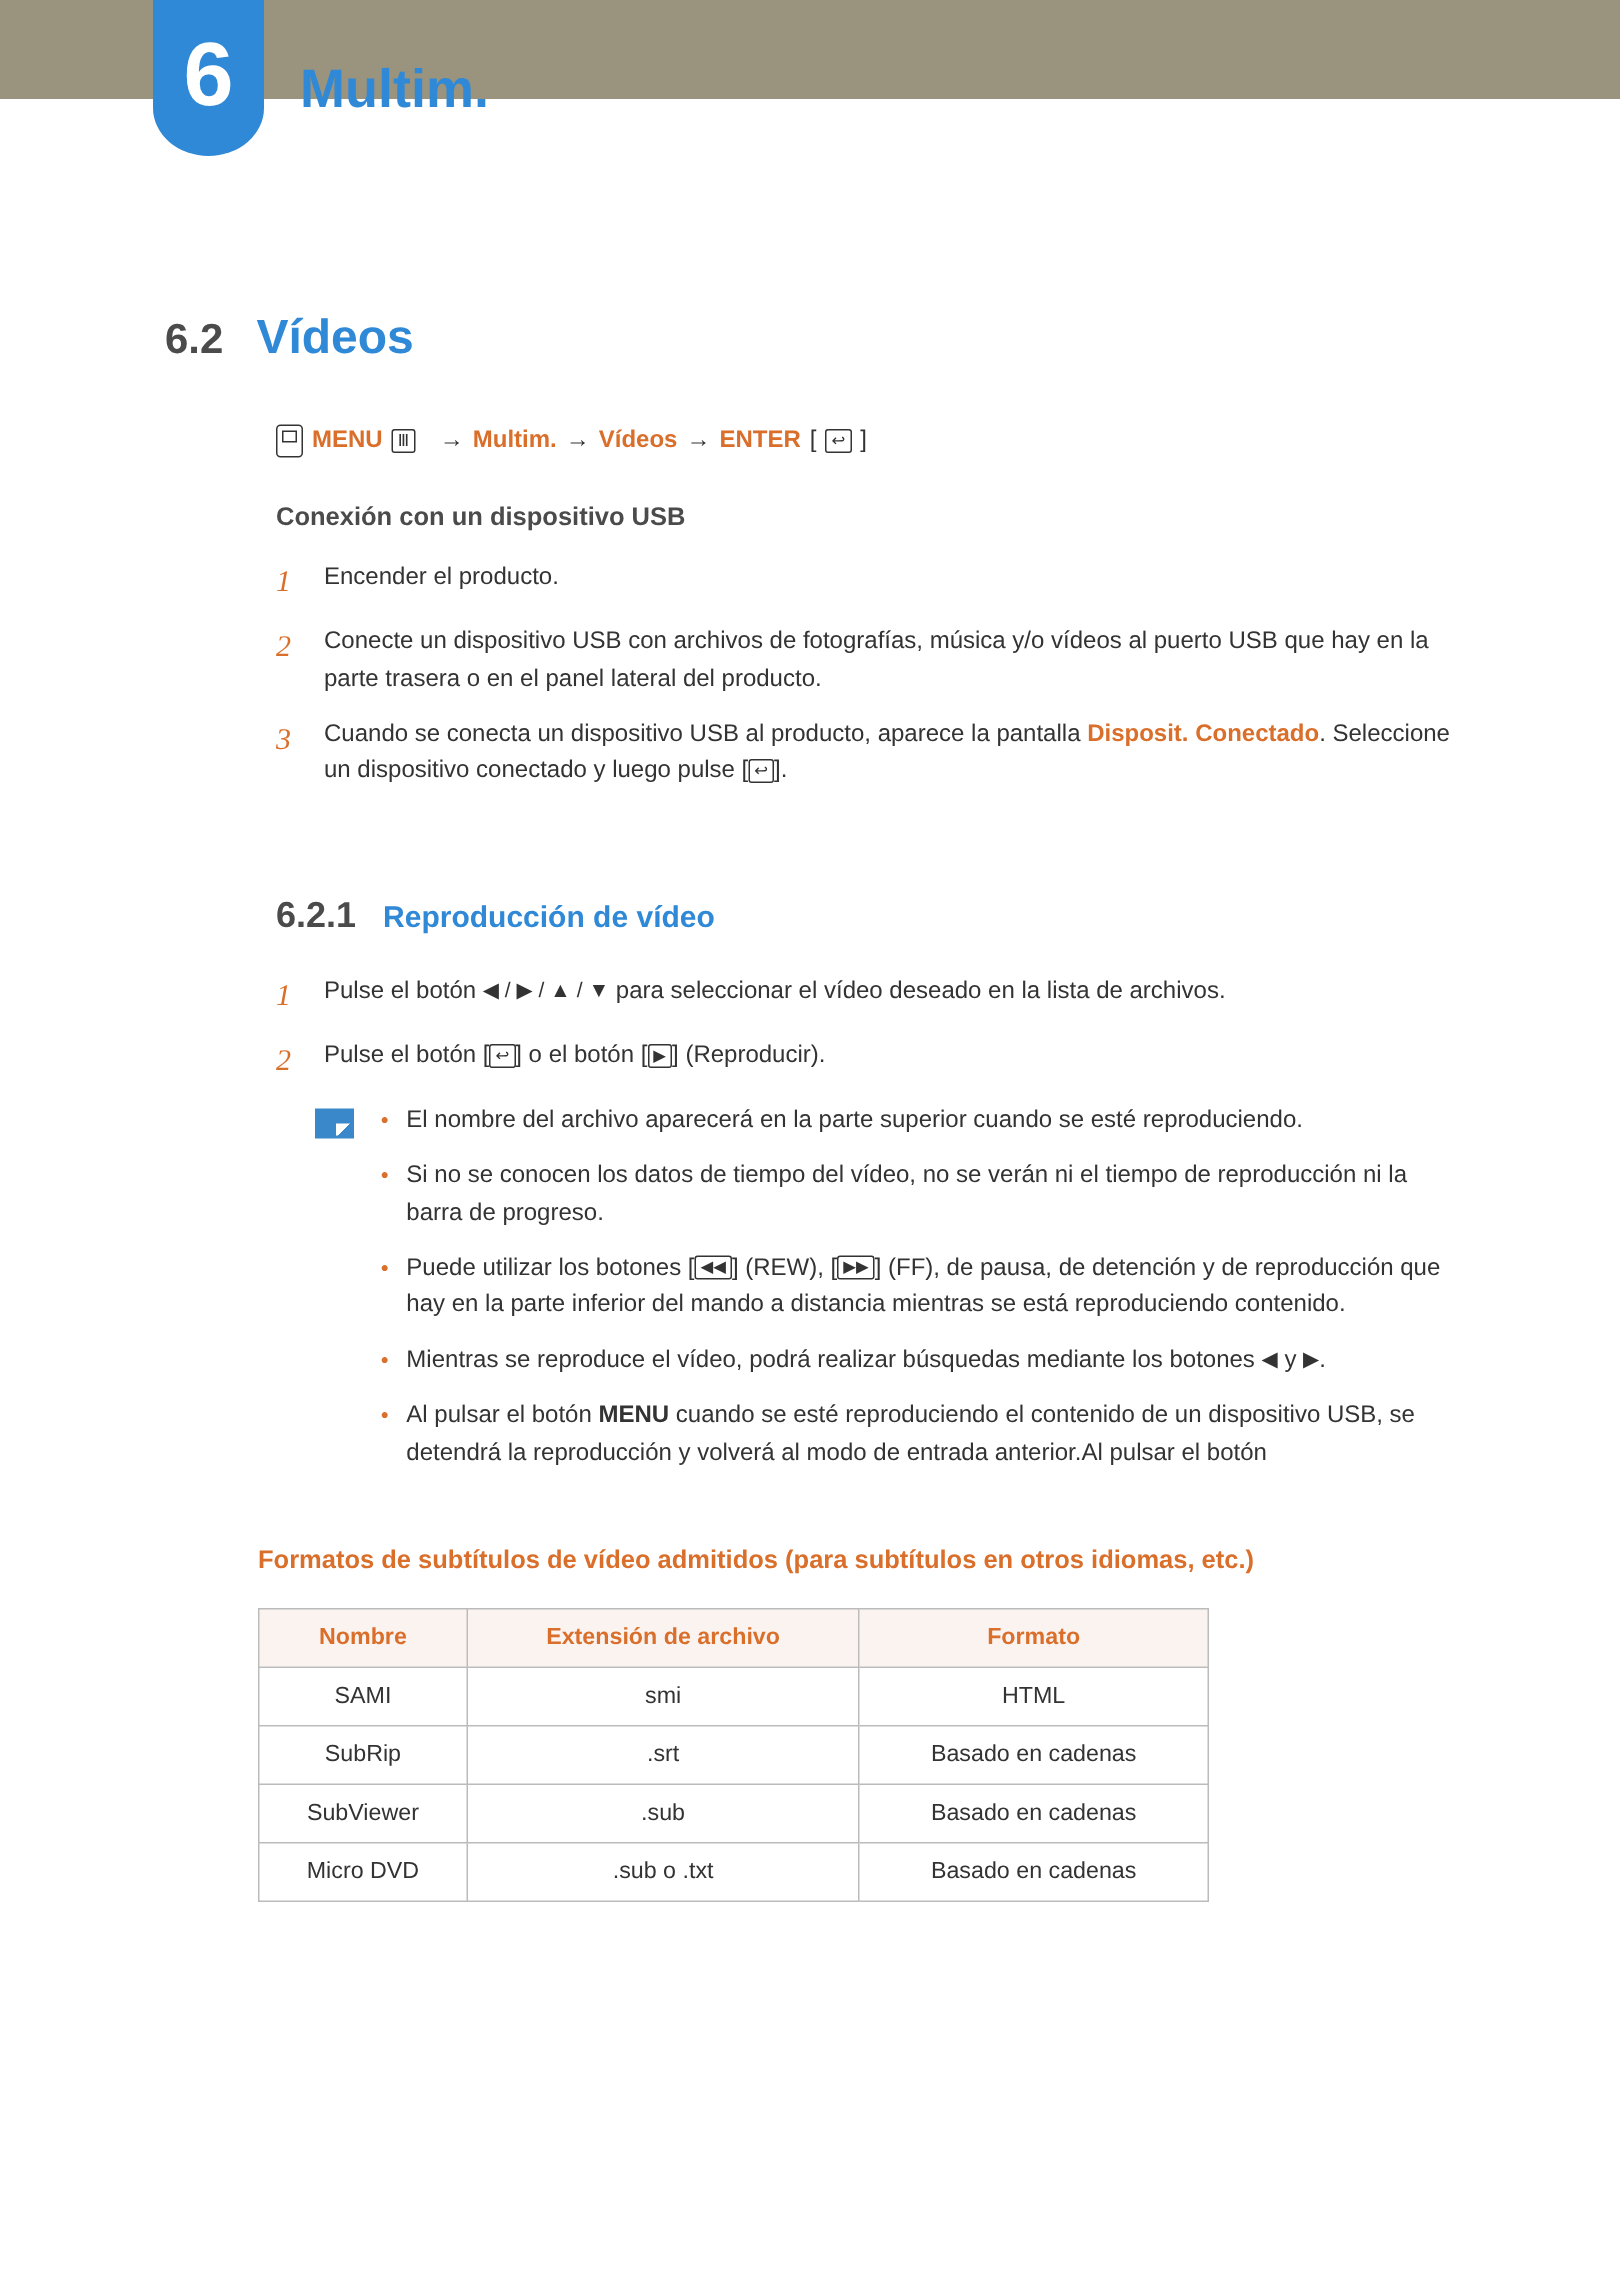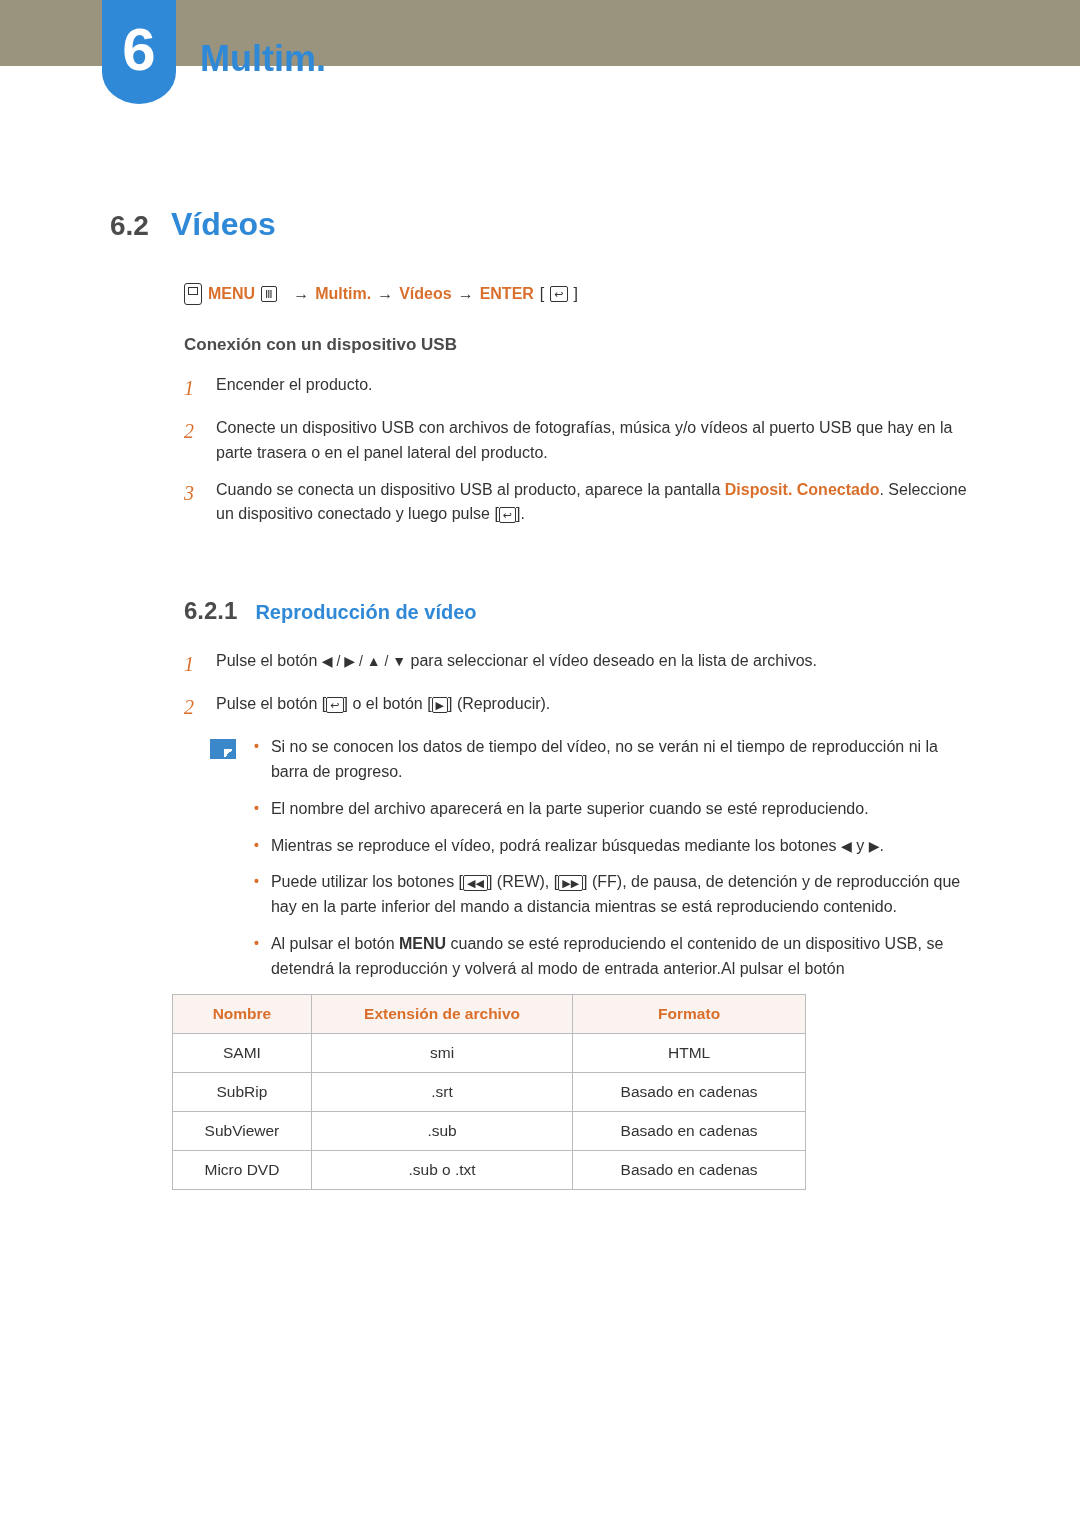--- a/index.html
+++ b/index.html
@@ -203,43 +203,44 @@
       <span>
         <span>Pulse el botón [</span><span class="icon-box">↩</span><span>] o el botón [</span><span class="icon-box">▶</span><span>] (Reproducir).</span>
       </span>
     </li>
   </ol>
 
   <div class="note-block">
     <div class="note-icon"></div>
     <ul class="bullets">
       <li>
+          <span>El nombre del archivo aparecerá en la parte superior cuando se esté reproduciendo.</span>
+        </li>
+      <li>
           <span>Si no se conocen los datos de tiempo del vídeo, no se verán ni el tiempo de reproducción ni la barra de progreso.</span>
         </li>
       <li>
-          <span>El nombre del archivo aparecerá en la parte superior cuando se esté reproduciendo.</span>
+          <span>
+        <span>Puede utilizar los botones [</span><span class="icon-box">◀◀</span><span>] (REW), [</span><span class="icon-box">▶▶</span><span>] (FF), de pausa, de detención y de reproducción que hay en la parte inferior del mando a distancia mientras se está reproduciendo contenido.</span>
+      </span>
         </li>
       <li>
           <span>
         <span>Mientras se reproduce el vídeo, podrá realizar búsquedas mediante los botones </span><span class="tri">◀</span><span> y </span><span class="tri">▶</span><span>.</span>
       </span>
         </li>
       <li>
           <span>
-        <span>Puede utilizar los botones [</span><span class="icon-box">◀◀</span><span>] (REW), [</span><span class="icon-box">▶▶</span><span>] (FF), de pausa, de detención y de reproducción que hay en la parte inferior del mando a distancia mientras se está reproduciendo contenido.</span>
-      </span>
-        </li>
-      <li>
-          <span>
         <span>Al pulsar el botón </span><b>MENU</b><span> cuando se esté reproduciendo el contenido de un dispositivo USB, se detendrá la reproducción y volverá al modo de entrada anterior.Al pulsar el botón</span>
       </span>
         </li>
     </ul>
   </div>
 
+  <div class="section-orange">Formatos de subtítulos de vídeo admitidos (para subtítulos en otros idiomas, etc.)</div>
 
   <table class="subs">
     <thead>
       <tr>
         <th>Nombre</th>
         <th>Extensión de archivo</th>
         <th>Formato</th>
       </tr>
     </thead>
     <tbody>

